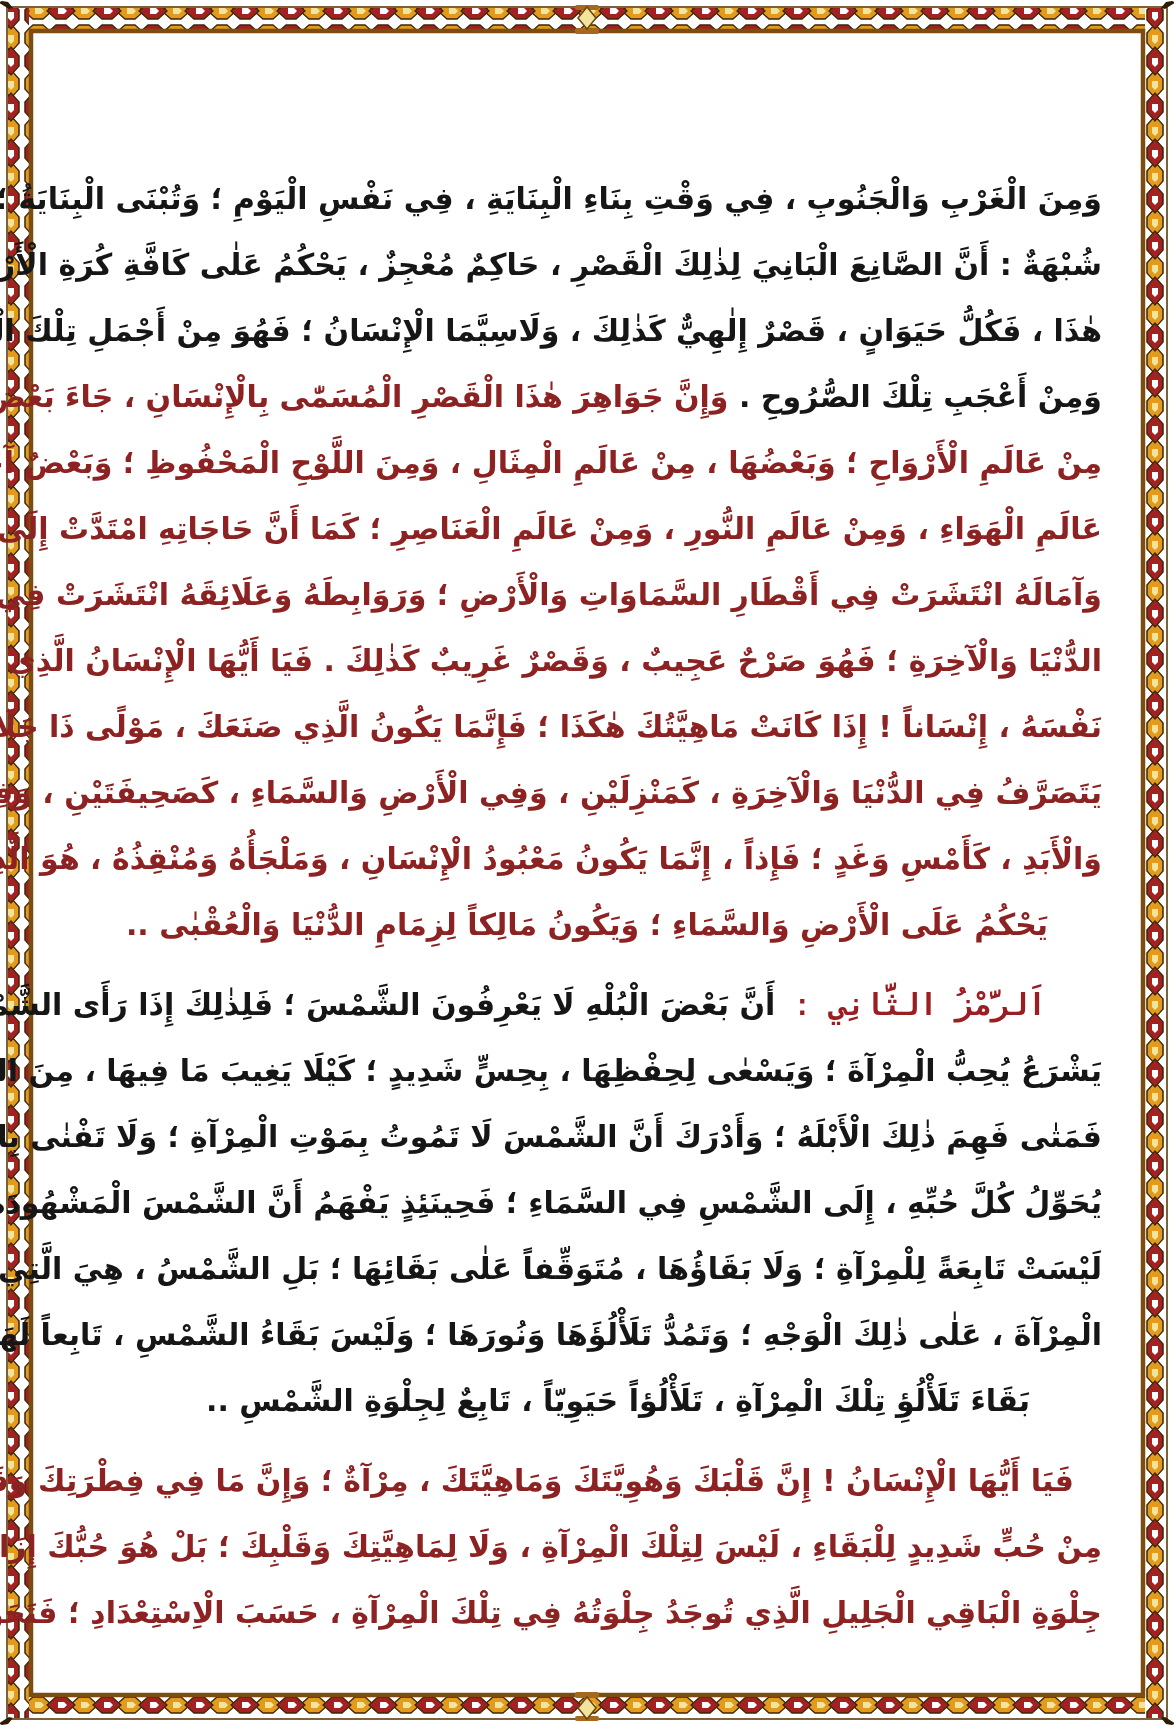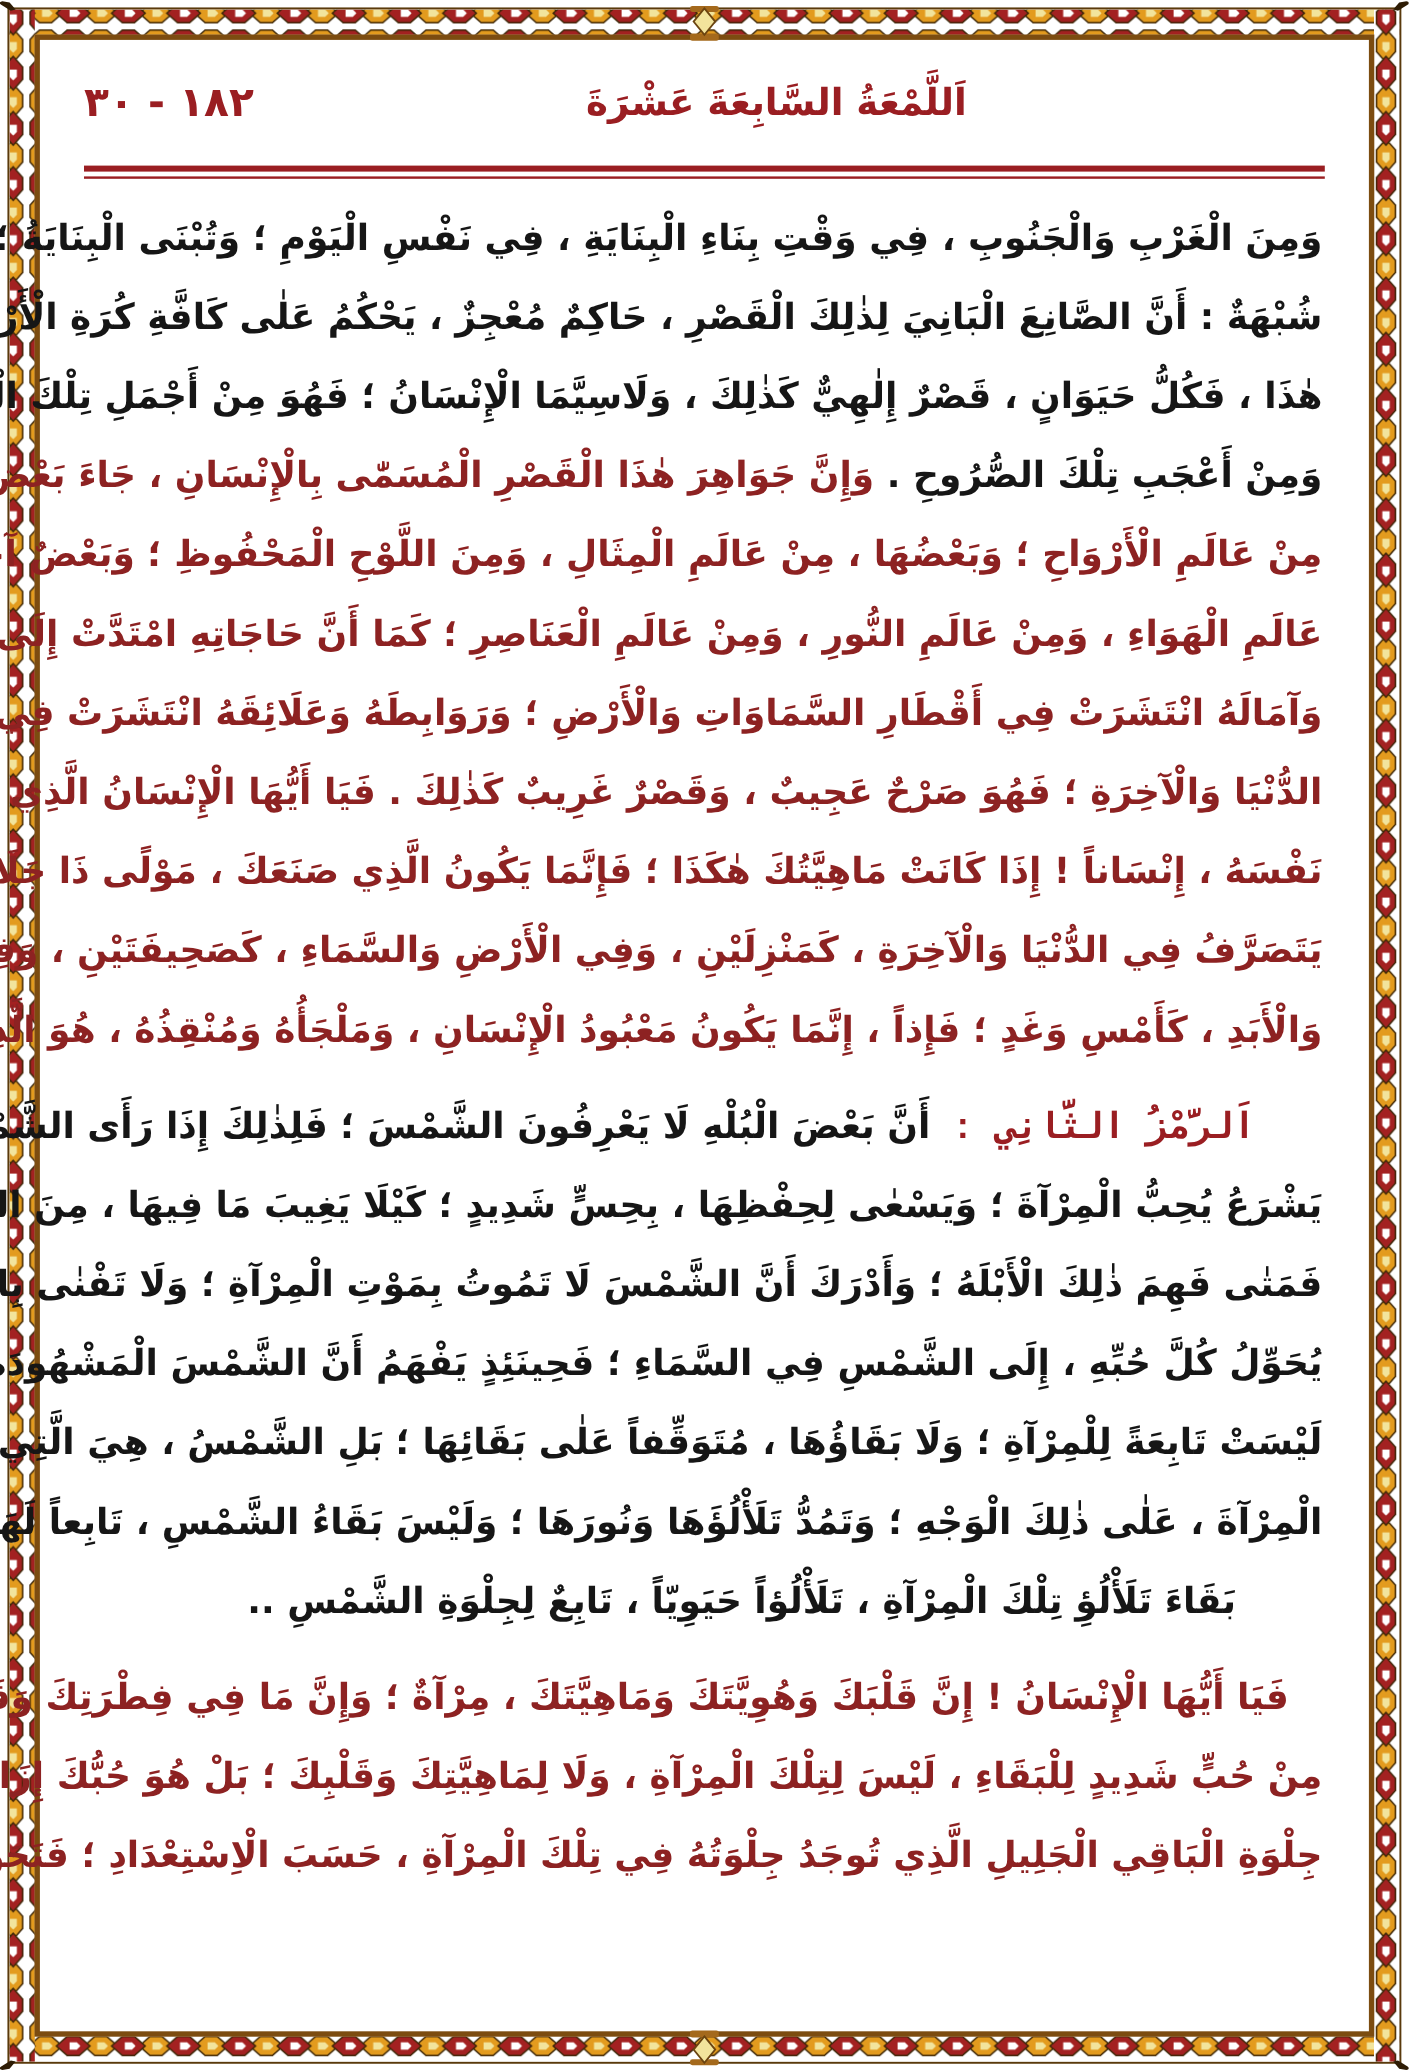--- a/index.html
+++ b/index.html
@@ -105,39 +105,34 @@
 
     <g fill="#2e1c05">
       <path d="M9,9 L1,4 Q-2,2 2,1 L8,2 L13,8 Z"></path>
       <path d="M1165,9 L1173,4 Q1176,2 1172,1 L1166,2 L1161,8 Z"></path>
       <path d="M9,1717 L1,1722 Q-2,1724 2,1725 L8,1724 L13,1718 Z"></path>
       <path d="M1165,1717 L1173,1722 Q1176,1724 1172,1725 L1166,1724 L1161,1718 Z"></path>
     </g>
   </svg>
 
   <div class="content">
-    <div class="hdr">
-      <div class="page-number">١٨٢ - ٣٠</div>
-      <div class="title">اَللَّمْعَةُ السَّابِعَةَ عَشْرَةَ</div>
-      <div class="rule rule-thick"></div>
-      <div class="rule rule-thin"></div>
-    </div>
     <div class="body-text">
         <div class="para">
           <div class="line justify"><span class="seg-black">وَمِنَ الْغَرْبِ وَالْجَنُوبِ ، فِي وَقْتِ بِنَاءِ الْبِنَايَةِ ، فِي نَفْسِ الْيَوْمِ ؛ وَتُبْنَى الْبِنَايَةُ ؛ فَهَلْ يَبْقٰى لَكَ</span></div>
           <div class="line justify"><span class="seg-black">شُبْهَةٌ : أَنَّ الصَّانِعَ الْبَانِيَ لِذٰلِكَ الْقَصْرِ ، حَاكِمٌ مُعْجِزٌ ، يَحْكُمُ عَلٰى كَافَّةِ كُرَةِ الْأَرْضِ ؟ .</span></div>
           <div class="line justify"><span class="seg-black">هٰذَا ، فَكُلُّ حَيَوَانٍ ، قَصْرٌ إِلٰهِيٌّ كَذٰلِكَ ، وَلَاسِيَّمَا الْإِنْسَانُ ؛ فَهُوَ مِنْ أَجْمَلِ تِلْكَ الْقُصُورِ ،</span></div>
           <div class="line justify"><span class="seg-black">وَمِنْ أَعْجَبِ تِلْكَ الصُّرُوحِ . </span><span class="seg-red">وَإِنَّ جَوَاهِرَ هٰذَا الْقَصْرِ الْمُسَمّٰى بِالْإِنْسَانِ ، جَاءَ بَعْضٌ مِنْهَا ،</span></div>
           <div class="line justify"><span class="seg-red">مِنْ عَالَمِ الْأَرْوَاحِ ؛ وَبَعْضُهَا ، مِنْ عَالَمِ الْمِثَالِ ، وَمِنَ اللَّوْحِ الْمَحْفُوظِ ؛ وَبَعْضٌ آخَرُ ، مِنْ</span></div>
           <div class="line justify"><span class="seg-red">عَالَمِ الْهَوَاءِ ، وَمِنْ عَالَمِ النُّورِ ، وَمِنْ عَالَمِ الْعَنَاصِرِ ؛ كَمَا أَنَّ حَاجَاتِهِ امْتَدَّتْ إِلَى الْأَبَدِ ؛</span></div>
           <div class="line justify"><span class="seg-red">وَآمَالَهُ انْتَشَرَتْ فِي أَقْطَارِ السَّمَاوَاتِ وَالْأَرْضِ ؛ وَرَوَابِطَهُ وَعَلَائِقَهُ انْتَشَرَتْ فِي أَدْوَارِ</span></div>
           <div class="line justify"><span class="seg-red">الدُّنْيَا وَالْآخِرَةِ ؛ فَهُوَ صَرْحٌ عَجِيبٌ ، وَقَصْرٌ غَرِيبٌ كَذٰلِكَ . فَيَا أَيُّهَا الْإِنْسَانُ الَّذِي يَظُنُّ</span></div>
           <div class="line justify"><span class="seg-red">نَفْسَهُ ، إِنْسَاناً ! إِذَا كَانَتْ مَاهِيَّتُكَ هٰكَذَا ؛ فَإِنَّمَا يَكُونُ الَّذِي صَنَعَكَ ، مَوْلًى ذَا جَلَالٍ ،</span></div>
           <div class="line justify"><span class="seg-red">يَتَصَرَّفُ فِي الدُّنْيَا وَالْآخِرَةِ ، كَمَنْزِلَيْنِ ، وَفِي الْأَرْضِ وَالسَّمَاءِ ، كَصَحِيفَتَيْنِ ، وَفِي الْأَزَلِ</span></div>
           <div class="line justify"><span class="seg-red">وَالْأَبَدِ ، كَأَمْسِ وَغَدٍ ؛ فَإِذاً ، إِنَّمَا يَكُونُ مَعْبُودُ الْإِنْسَانِ ، وَمَلْجَأُهُ وَمُنْقِذُهُ ، هُوَ الَّذِي</span></div>
+          <div class="line center"><span class="seg-red">يَحْكُمُ عَلَى الْأَرْضِ وَالسَّمَاءِ ؛ وَيَكُونُ مَالِكاً لِزِمَامِ الدُّنْيَا وَالْعُقْبٰى ..</span></div>
         </div>
         <div class="para">
           <div class="line first"><span class="seg-heading">اَلرَّمْزُ الثَّانِي : </span><span class="seg-black">أَنَّ بَعْضَ الْبُلْهِ لَا يَعْرِفُونَ الشَّمْسَ ؛ فَلِذٰلِكَ إِذَا رَأَى الشَّمْسَ فِي مِرْآةٍ ؛</span></div>
           <div class="line justify"><span class="seg-black">يَشْرَعُ يُحِبُّ الْمِرْآةَ ؛ وَيَسْعٰى لِحِفْظِهَا ، بِحِسٍّ شَدِيدٍ ؛ كَيْلَا يَغِيبَ مَا فِيهَا ، مِنَ الشَّمْسِ .</span></div>
           <div class="line justify"><span class="seg-black">فَمَتٰى فَهِمَ ذٰلِكَ الْأَبْلَهُ ؛ وَأَدْرَكَ أَنَّ الشَّمْسَ لَا تَمُوتُ بِمَوْتِ الْمِرْآةِ ؛ وَلَا تَفْنٰى بِانْكِسَارِهَا ؛</span></div>
           <div class="line justify"><span class="seg-black">يُحَوِّلُ كُلَّ حُبِّهِ ، إِلَى الشَّمْسِ فِي السَّمَاءِ ؛ فَحِينَئِذٍ يَفْهَمُ أَنَّ الشَّمْسَ الْمَشْهُودَةَ فِي الْمِرْآةِ ،</span></div>
           <div class="line justify"><span class="seg-black">لَيْسَتْ تَابِعَةً لِلْمِرْآةِ ؛ وَلَا بَقَاؤُهَا ، مُتَوَقِّفاً عَلٰى بَقَائِهَا ؛ بَلِ الشَّمْسُ ، هِيَ الَّتِي تُمْسِكُ تِلْكَ</span></div>
           <div class="line justify"><span class="seg-black">الْمِرْآةَ ، عَلٰى ذٰلِكَ الْوَجْهِ ؛ وَتَمُدُّ تَلَأْلُؤَهَا وَنُورَهَا ؛ وَلَيْسَ بَقَاءُ الشَّمْسِ ، تَابِعاً لَهَا ؛ بَلْ إِنَّ</span></div>
           <div class="line end"><span class="seg-black">بَقَاءَ تَلَأْلُؤِ تِلْكَ الْمِرْآةِ ، تَلَأْلُؤاً حَيَوِيّاً ، تَابِعٌ لِجِلْوَةِ الشَّمْسِ ..</span></div>
         </div>

